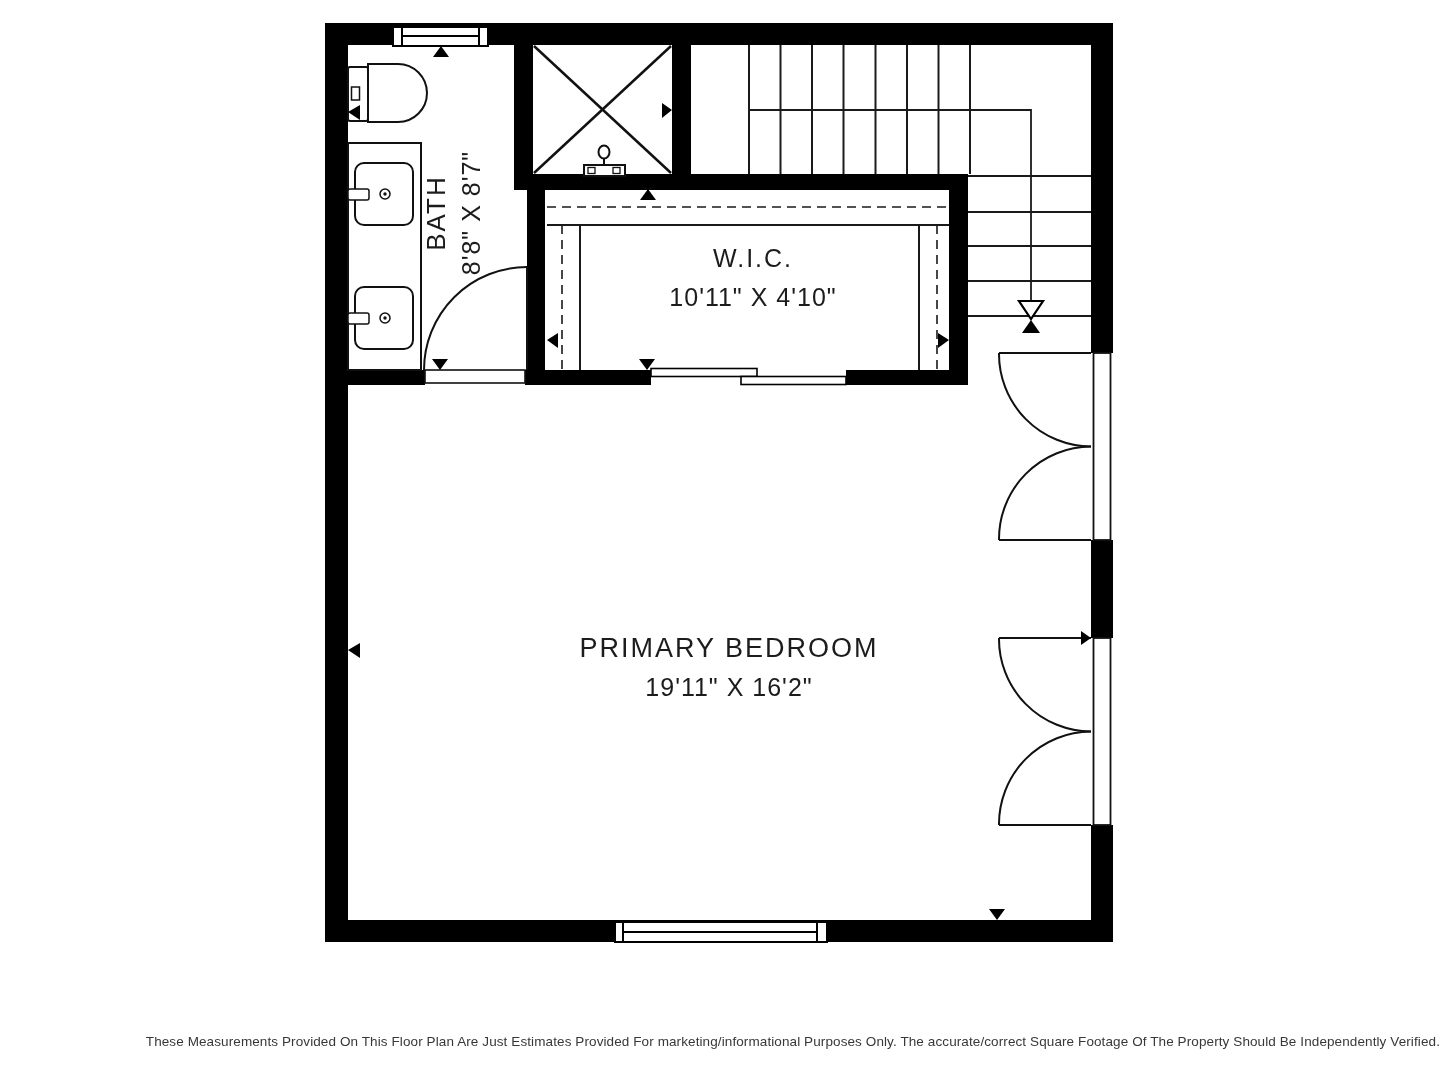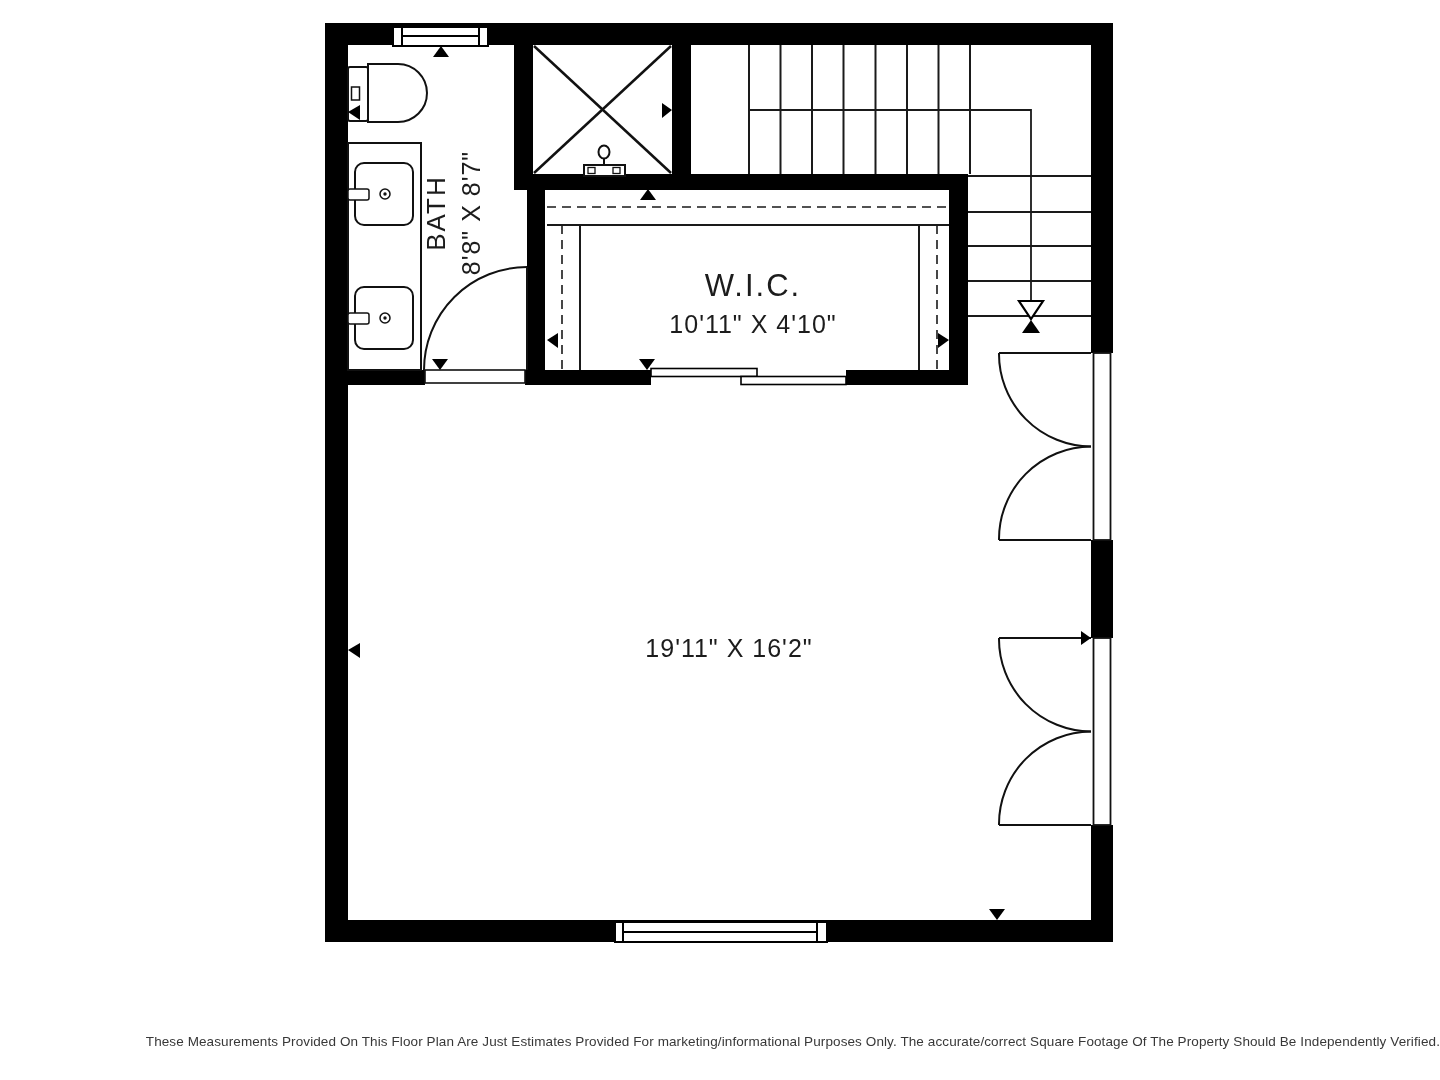--- a/index.html
+++ b/index.html
@@ -28,21 +28,21 @@
     line-height:39px;
     white-space:nowrap;
   }
   .label-bath{
     left:367px;top:174px;width:180px;height:78px;
     transform:rotate(-90deg);
   }
   .label-bath .room-name{font-size:26px;line-height:36px;}
   .label-bath .room-dims{font-size:25px;line-height:34px;}
   .label-wic{left:603px;top:239px;width:300px;}
-  .label-wic .room-name{font-size:31px;margin-top:27px;}
+  .label-wic .room-name{font-size:25px;}
   .label-bedroom{left:529px;top:629px;width:400px;}
   .disclaimer{
     position:absolute;
     left:0;right:0;top:1034px;
     text-align:right;
     font-size:13.5px;
     color:#383838;
     letter-spacing:0.1px;
   }
 </style>
@@ -192,18 +192,19 @@
     <div class="room-name">BATH</div>
     <div class="room-dims">8'8" X 8'7"</div>
   </div>
 
   <div class="room-label label-wic">
     <div class="room-name">W.I.C.</div>
     <div class="room-dims">10'11" X 4'10"</div>
   </div>
 
   <div class="room-label label-bedroom">
+    <div class="room-name">PRIMARY BEDROOM</div>
     <div class="room-dims">19'11" X 16'2"</div>
   </div>
 
   <div class="disclaimer">These Measurements Provided On This Floor Plan Are Just Estimates Provided For marketing/informational Purposes Only. The accurate/correct Square Footage Of The Property Should Be Independently Verified.</div>
 
 </div>
 
 </body></html>

